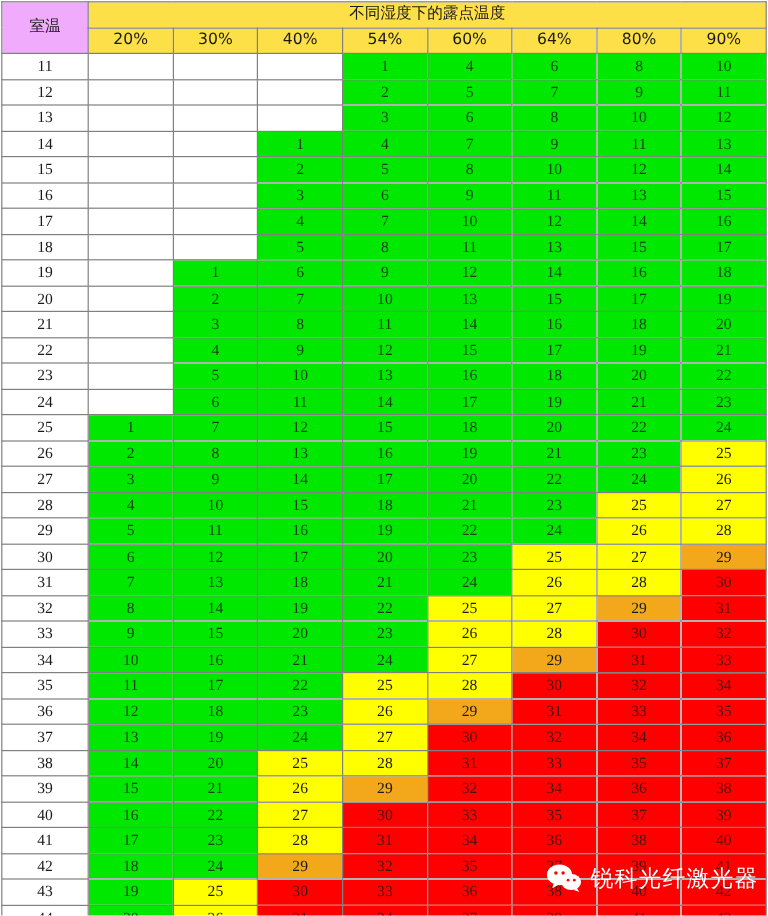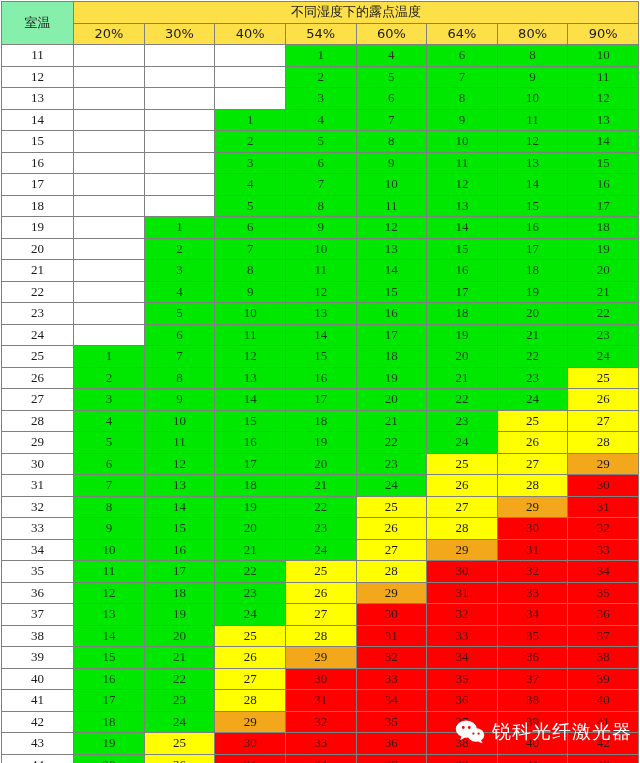--- a/index.html
+++ b/index.html
@@ -33,21 +33,21 @@
   .col-hum{width:70.5px;}
   .hdr-title{
     font-family:"DejaVu Sans","Liberation Sans",sans-serif;
     font-size:12.5px;
     height:24px;line-height:24px;
     background:#fde047;
   }
   .hdr-roomtemp{
     font-family:"DejaVu Sans","Liberation Sans",sans-serif;
     font-size:12.5px;
-    background:#86efac;
+    background:#f0abfc;
   }
   .hdr-hum{
     font-family:"DejaVu Sans","Liberation Sans",sans-serif;
     font-size:13px;
     height:23px;line-height:23px;
     background:#fde047;
   }
   td.rowlabel{background:#ffffff;font-size:13.5px;}
   td.c-empty{background:#ffffff;}
   td.c-green{background:#00e800;}

